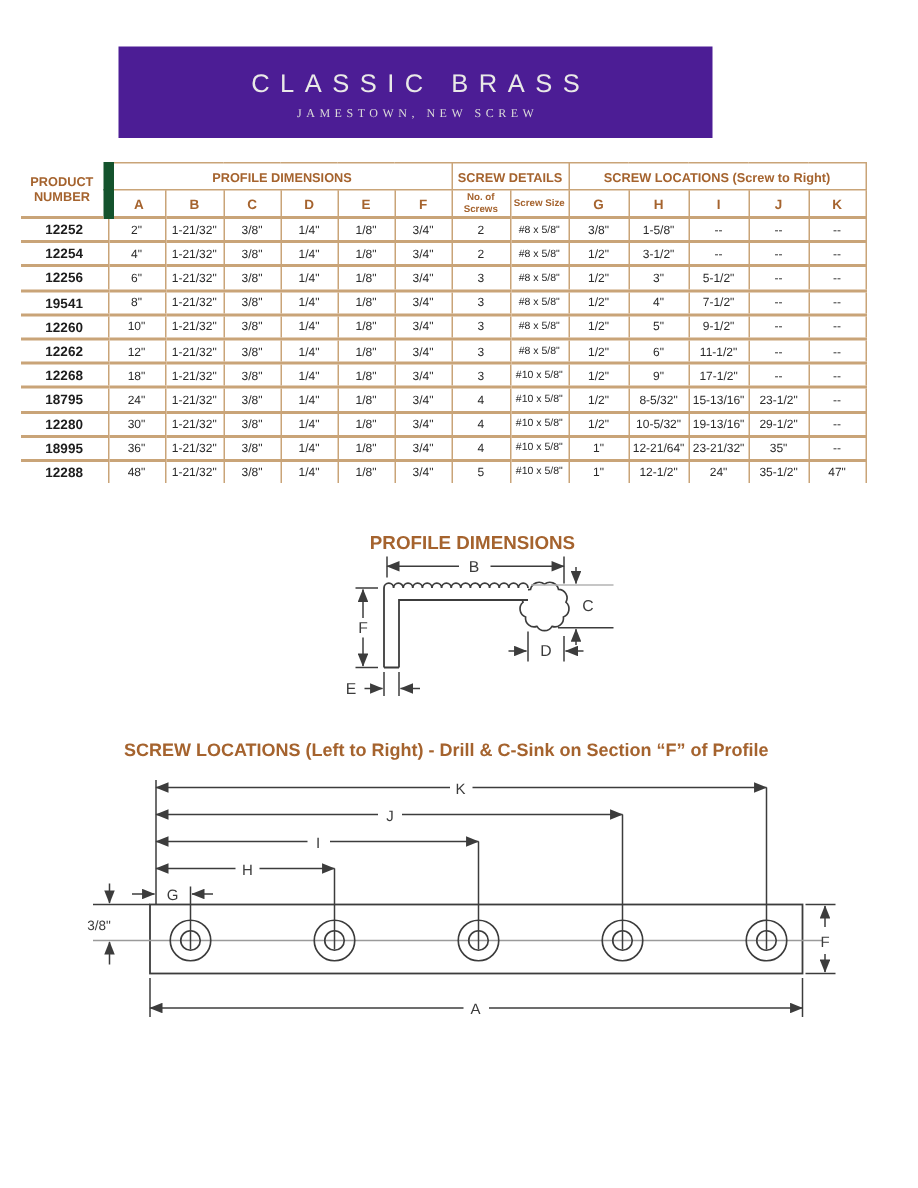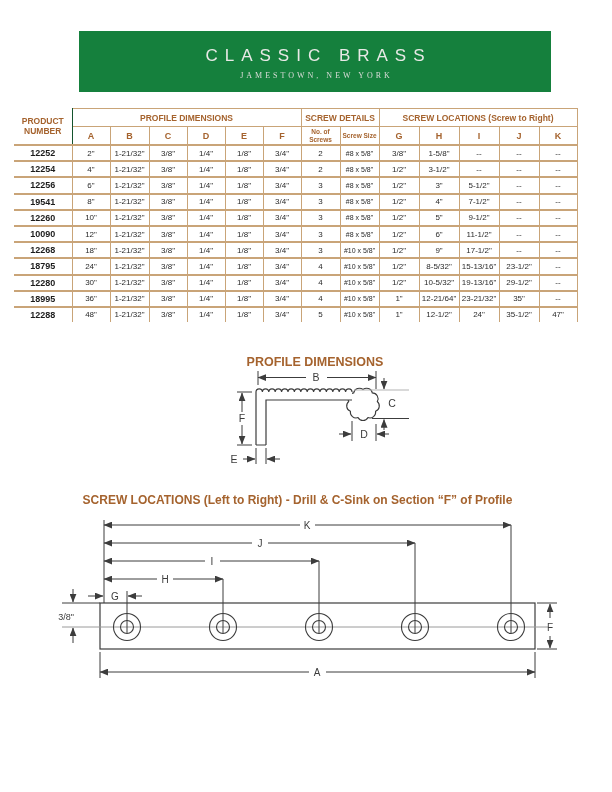--- a/index.html
+++ b/index.html
@@ -3,22 +3,22 @@
 <meta charset="utf-8">
 <style>
   html,body{margin:0;padding:0;}
   body{
     width:612px;height:792px;background:#ffffff;position:relative;
     font-family:"Liberation Sans","DejaVu Sans",sans-serif;
     -webkit-font-smoothing:antialiased;
   }
   
   .brand-box{
-    position:absolute;left:79px;top:31px;width:472px;height:61px;
-    background:#15803d;color:#e9e9e7;text-align:center;
+    position:absolute;left:79px;top:31px;width:396px;height:61px;
+    background:#4c1d95;color:#e9e9e7;text-align:center;
   }
   .brand-title{
     margin-top:15px;font-size:17px;letter-spacing:7px;font-weight:400;
     color:#e9e9e7;text-indent:7px;
   }
   .brand-sub{
     margin-top:5px;font-size:8px;letter-spacing:3px;
     font-family:"Liberation Serif","DejaVu Serif",serif;color:#dcdcda;text-indent:3px;
   }
   
@@ -26,21 +26,21 @@
     position:absolute;left:14px;top:108px;width:563px;
     border-collapse:collapse;table-layout:fixed;
   }
   .spec-table th,.spec-table td{padding:0;text-align:center;vertical-align:middle;}
   th.group{
     height:17px;font-size:8.5px;font-weight:bold;color:#a5632e;
     border:1px solid #c9a478;
   }
   th.prod-head{
     font-size:8.5px;font-weight:bold;color:#a5632e;line-height:1.2;
-    border:none;border-right:1px solid #14532d;
+    border:none;border-right:7px solid #14532d;
   }
   th.sub{
     height:17px;font-size:9px;font-weight:bold;color:#a5632e;
     border:1px solid #c9a478;
   }
   th.sub.small{font-size:6.5px;line-height:1.1;}
   .spec-table tbody td{
     height:14.2px;font-size:8px;color:#2a2a2a;
     border-left:1px solid #c9a478;border-right:1px solid #c9a478;
     border-top:2px solid #c9a478;
@@ -62,21 +62,21 @@
     fill:#3c3c3c;
   }
   .profile-svg{position:absolute;left:150px;top:366px;}
   .screw-svg{position:absolute;left:40px;top:515px;}
 </style>
 </head>
 <body>
 
 <div class="brand-box">
   <div class="brand-title">CLASSIC BRASS</div>
-  <div class="brand-sub">JAMESTOWN, NEW YORK</div>
+  <div class="brand-sub">JAMESTOWN, NEW SCREW</div>
 </div>
 
 <table class="spec-table">
   <colgroup>
     <col style="width:58px">
       <col style="width:38px">
       <col style="width:39px">
       <col style="width:38px">
     <col style="width:38px">
       <col style="width:38px">
@@ -187,21 +187,21 @@
     <td>3/4"</td>
     <td>3</td>
     <td class="c-size">#8 x 5/8"</td>
     <td>1/2"</td>
     <td>5"</td>
     <td>9-1/2"</td>
     <td>--</td>
     <td>--</td>
   </tr>
       <tr>
-    <td class="c-prod">10090</td>
+    <td class="c-prod">12262</td>
     <td>12"</td>
     <td>1-21/32"</td>
     <td>3/8"</td>
     <td>1/4"</td>
     <td>1/8"</td>
     <td>3/4"</td>
     <td>3</td>
     <td class="c-size">#8 x 5/8"</td>
     <td>1/2"</td>
     <td>6"</td>

